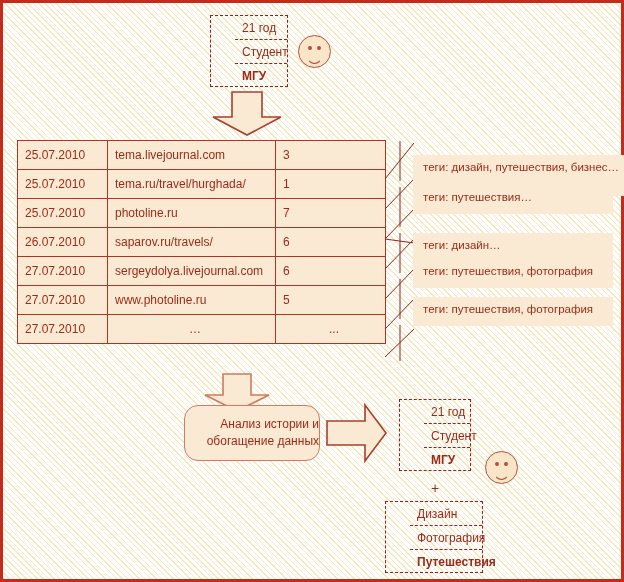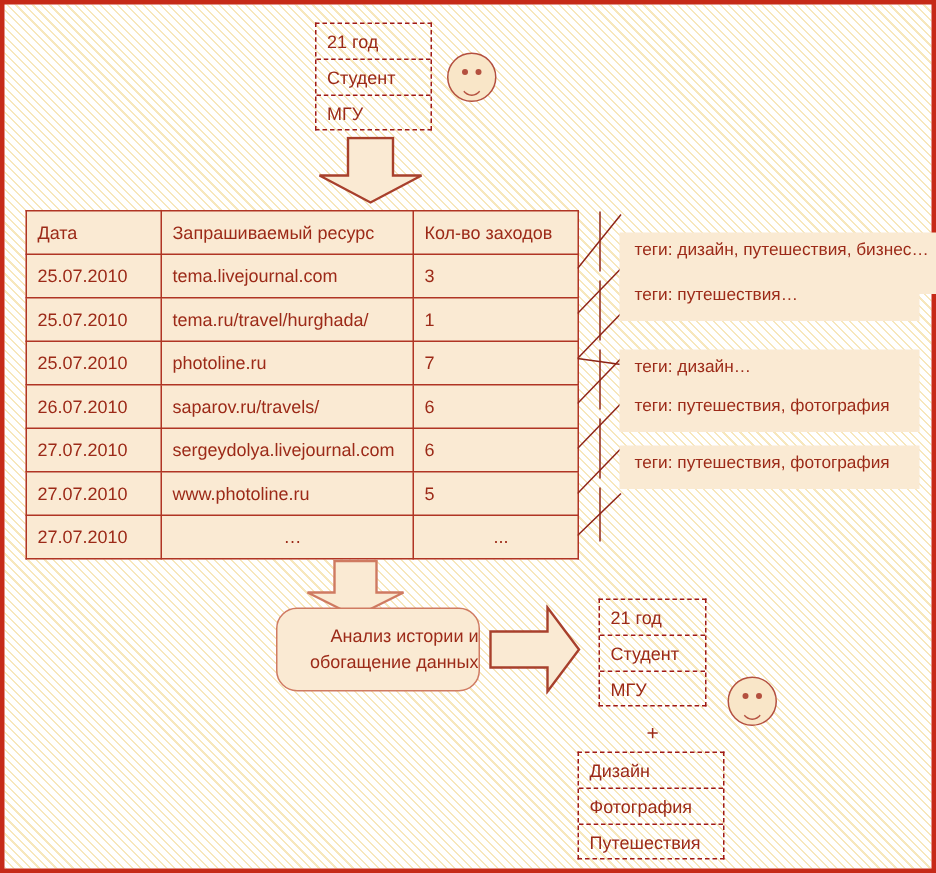--- a/index.html
+++ b/index.html
@@ -20,30 +20,31 @@
        #f7e7bc 0px, #f7e7bc 1px,
        #ffffff 1px, #ffffff 4px);
   }
   .abs{position:absolute;}
 
   
   .dashbox{
     border:1px dashed #a01a17;
     background:transparent;
     box-sizing:border-box;
+    padding-left:24px;
   }
   .dashbox .cell{
     border-bottom:1px dashed #a01a17;
     box-sizing:border-box;
     display:flex;align-items:center;
     padding-left:7px;
     color:#9c2a18;
     font-size:12px;
   }
-  .dashbox .cell:last-child{border-bottom:none;}
+  .dashbox .cell:last-child{border-bottom:none;font-weight:bold;}
 
   
   .smiley{
     border-radius:50%;
     background:#f9e6c8;
     border:1px solid #b4503f;
     box-sizing:border-box;
     position:relative;
   }
   .smiley .eye{
@@ -126,25 +127,20 @@
     <polygon points="24,1 54,1 54,26 73,26 39,44 5,26 24,26" fill="#faead3" stroke="#a8402c" stroke-width="1.6"></polygon>
   </svg>
 
   <table class="histtable abs" style="left:14px;top:137px;width:368px;">
     <colgroup>
         <col style="width:90px">
         <col style="width:168px">
         <col style="width:110px">
       </colgroup>
     <tbody>
-      <tr class="head">
-        <td>Дата</td>
-        <td>Запрашиваемый ресурс</td>
-        <td>Кол-во заходов</td>
-      </tr>
       <tr>
         <td>25.07.2010</td>
         <td>tema.livejournal.com</td>
         <td>3</td>
       </tr>
       <tr>
         <td>25.07.2010</td>
         <td>tema.ru/travel/hurghada/</td>
         <td>1</td>
       </tr>

